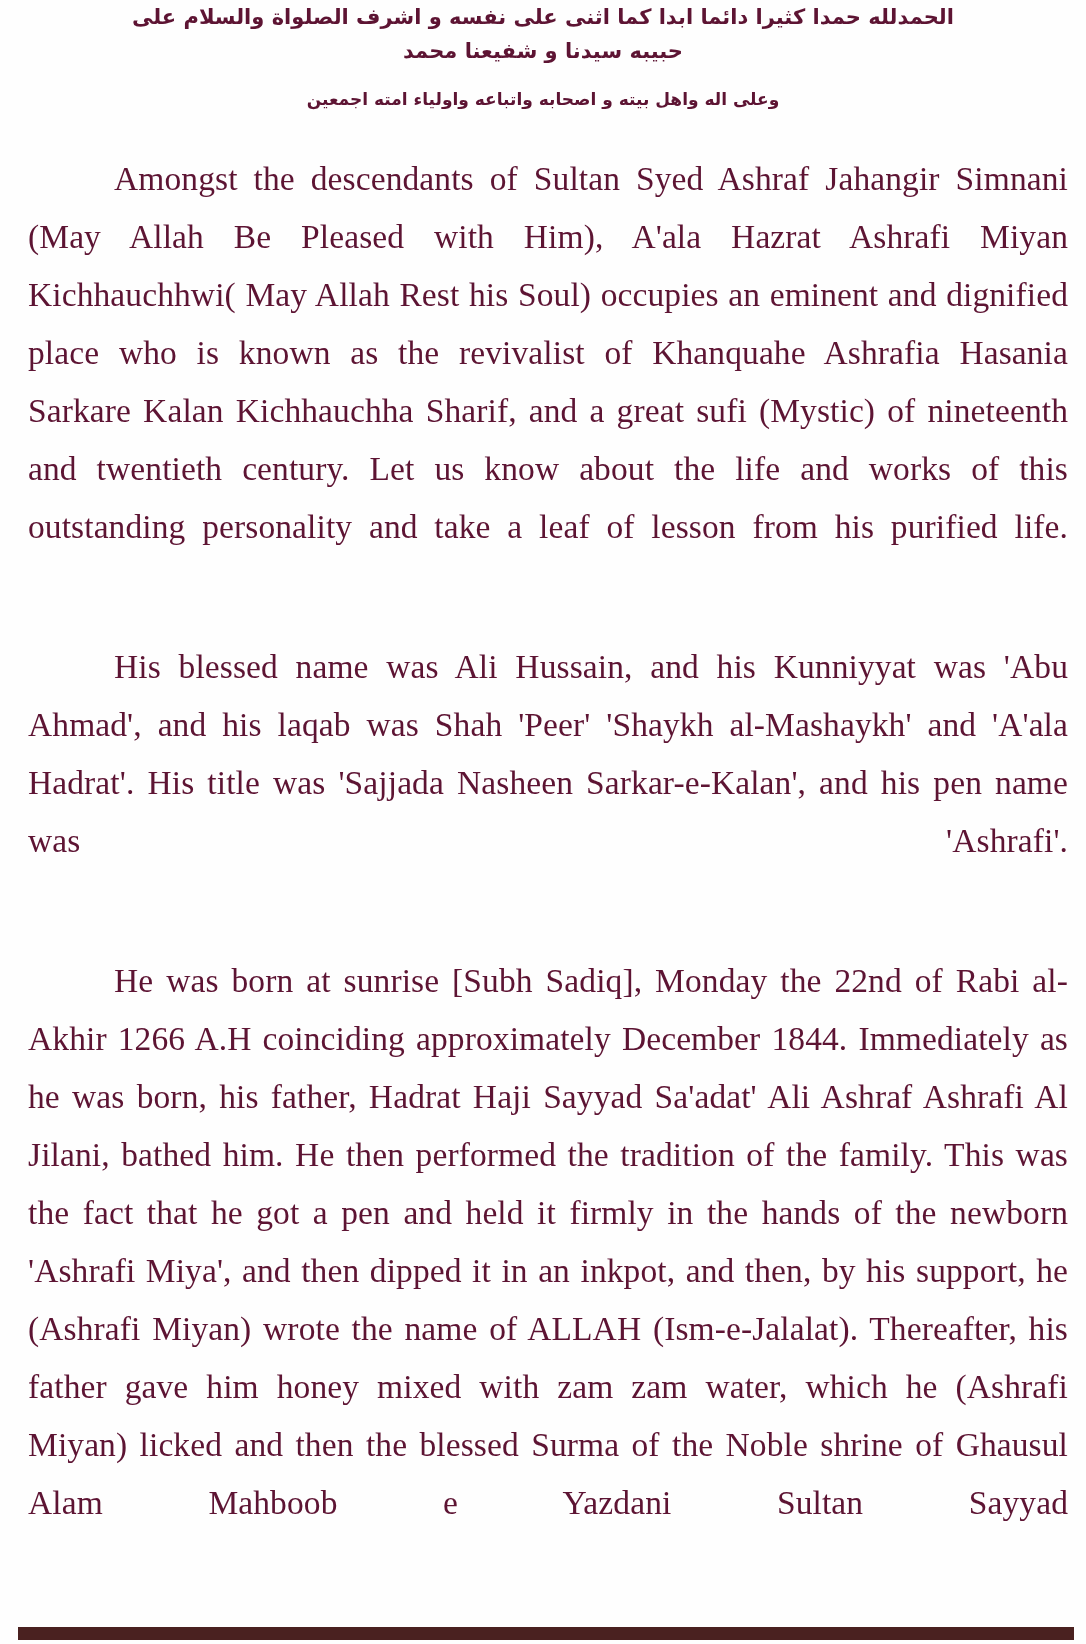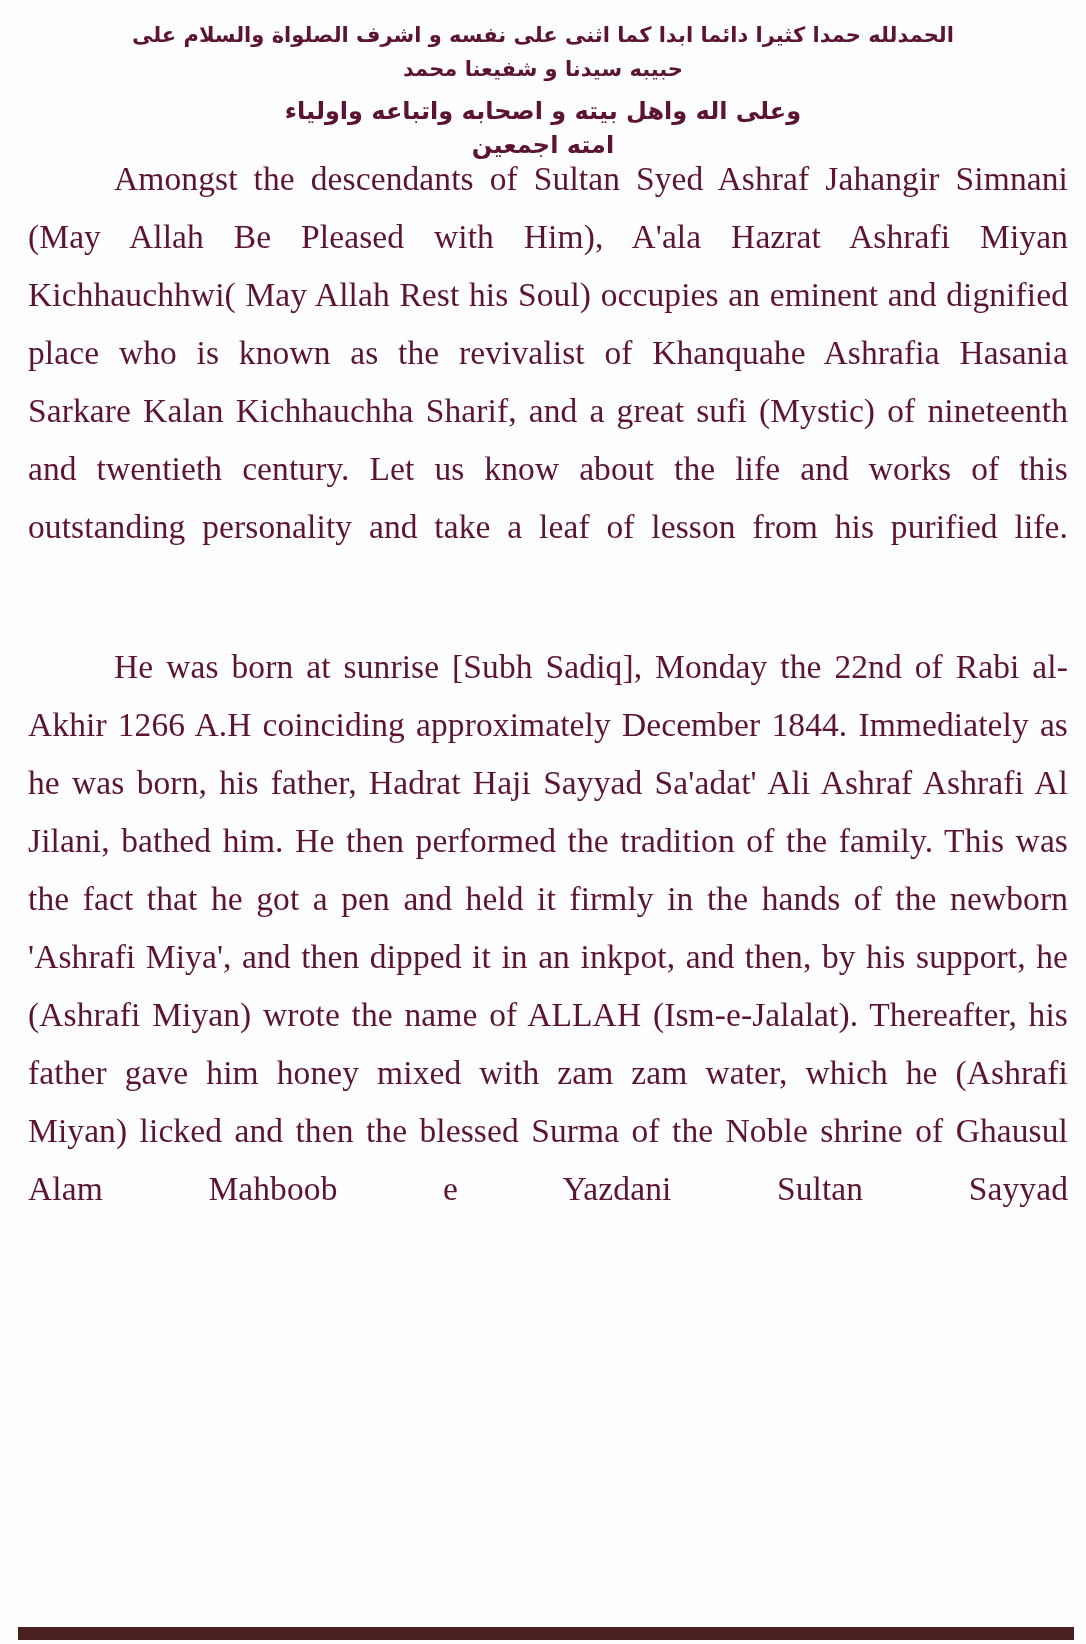--- a/index.html
+++ b/index.html
@@ -16,40 +16,39 @@
   }
 
   .page {
     position: absolute;
     inset: 0;
     background: #fefefe;
   }
 
   
   .arabic-block {
-    padding-top: 18px;
     text-align: center;
   }
   .arabic-line {
     direction: rtl;
     unicode-bidi: bidi-override;
     color: #5d1433;
     font-family: "DejaVu Sans", sans-serif;
     font-weight: 700;
     letter-spacing: -0.5px;
   }
   .arabic-line-1 {
     font-size: 21px;
     line-height: 34px;
     padding: 0 120px 0 120px;
   }
   .arabic-line-2 {
-    font-size: 24px;
+    font-size: 17px;
     line-height: 34px;
-    margin-top: 8px;
+    margin-top: 14px;
     padding: 0 280px 0 280px;
   }
 
   
   .body-area {
     position: absolute;
     left: 28px;
     right: 18px;
     top: 150px;
   }
@@ -93,18 +92,19 @@
 
 <div class="page">
 
   <div class="arabic-block">
     <div class="arabic-line arabic-line-1">الحمدلله حمدا كثيرا دائما ابدا كما اثنى على نفسه و اشرف الصلواة والسلام على حبيبه سيدنا و شفيعنا محمد</div>
     <div class="arabic-line arabic-line-2">وعلى اله واهل بيته و اصحابه واتباعه واولياء امته اجمعين</div>
   </div>
 
   <div class="body-area">
     <p class="para">Amongst the descendants of Sultan Syed Ashraf Jahangir Simnani (May Allah Be Pleased with Him), A'ala Hazrat Ashrafi Miyan Kichhauchhwi( May Allah Rest his Soul) occupies an eminent and dignified place who is known as the revivalist of Khanquahe Ashrafia Hasania Sarkare Kalan Kichhauchha Sharif, and a great sufi (Mystic) of nineteenth and twentieth century. Let us know about the life and works of this outstanding personality and take a leaf of lesson from his purified life.</p>
+    <p class="para">His blessed name was Ali Hussain, and his Kunniyyat was 'Abu Ahmad', and his laqab was Shah 'Peer' 'Shaykh al-Mashaykh' and 'A'ala Hadrat'.  His title was 'Sajjada Nasheen Sarkar-e-Kalan', and his pen name was 'Ashrafi'.</p>
     <p class="para clipped">He was born at sunrise [Subh Sadiq], Monday the 22nd of Rabi al-Akhir 1266 A.H coinciding approximately December 1844. Immediately as he was born, his father, Hadrat Haji Sayyad Sa'adat' Ali Ashraf Ashrafi Al Jilani, bathed him. He then performed the tradition of the family. This was the fact that he got a pen and held it firmly in the hands of the newborn 'Ashrafi Miya', and then dipped it in an inkpot, and then, by his support, he (Ashrafi Miyan) wrote the name of ALLAH (Ism-e-Jalalat). Thereafter, his father gave him honey mixed with zam zam water, which he (Ashrafi Miyan) licked and then the blessed Surma of the Noble shrine of Ghausul Alam Mahboob e Yazdani Sultan Sayyad</p>
   </div>
 
   <div class="bottom-bar"></div>
 
 </div>
 
 </body></html>

